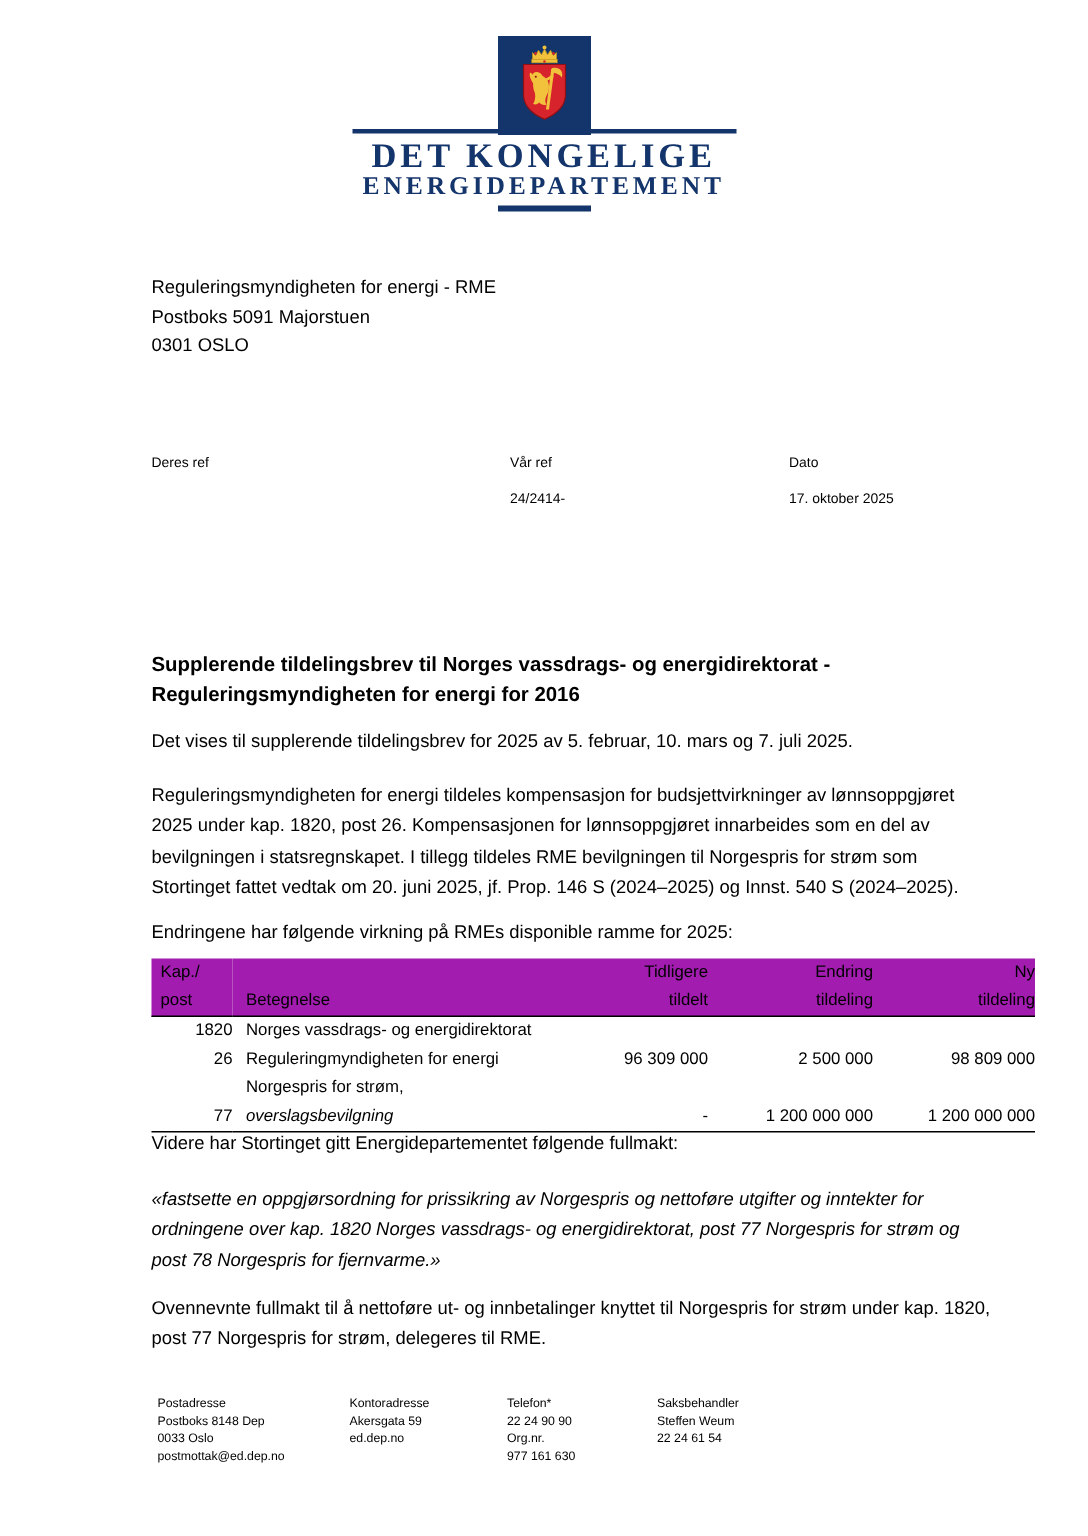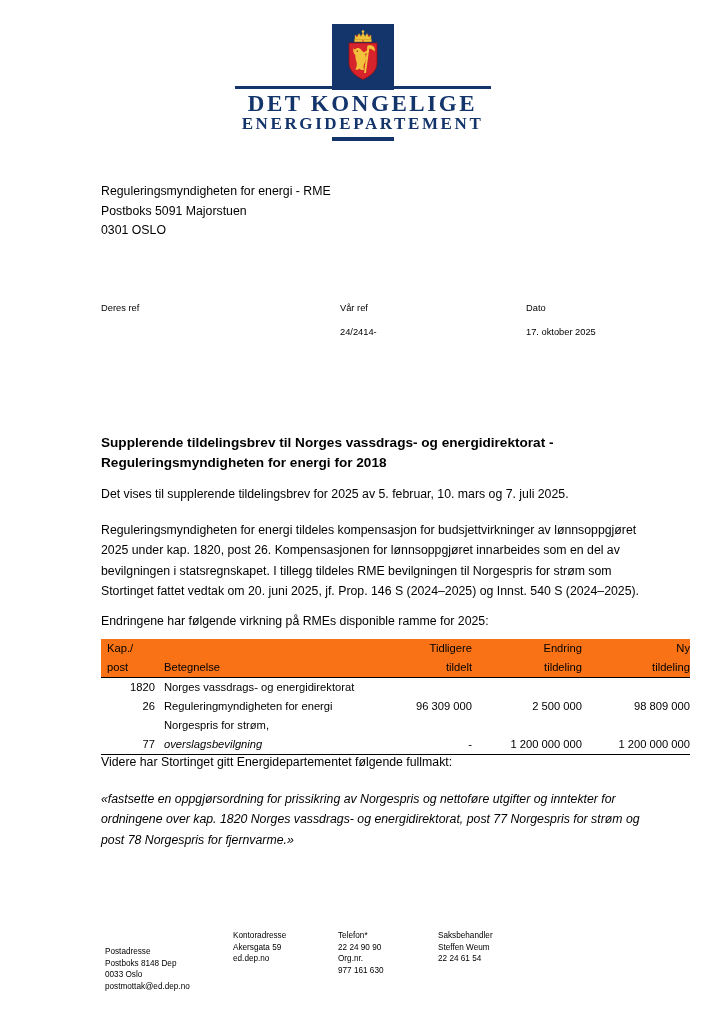--- a/index.html
+++ b/index.html
@@ -166,21 +166,21 @@
   }
   table.alloc th,
   table.alloc td {
     padding: 0;
     font-weight: normal;
     vertical-align: bottom;
     line-height: 19px;
     height: 19px;
   }
   table.alloc thead tr.hrow th {
-    background: #f97316;
+    background: #a21caf;
   }
   table.alloc thead tr.hrow2 th {
     border-bottom: 1.4px solid #000;
   }
   table.alloc tbody tr:last-child td {
     border-bottom: 1.4px solid #000;
   }
   .col-kap   { width: 48px;  text-align: right; padding-right: 0 !important; }
   .col-beg   { width: 204px; text-align: left;  padding-left: 9px !important; }
   .col-tid   { width: 104px; text-align: right; padding-right: 6px !important; }
@@ -194,21 +194,21 @@
   .footer {
     position: absolute;
     left: 105px;
     top: 930px;
     width: 570px;
     font-size: 8.2px;
     line-height: 11.6px;
     display: flex;
   }
   .footer .fcol { }
-  .fcol.f1 { width: 128px; margin-top: 16px; }
+  .fcol.f1 { width: 128px; }
   .fcol.f2 { width: 105px; }
   .fcol.f3 { width: 100px; }
   .fcol.f4 { width: 130px; }
   .fcol.f5 { width: 107px; }
   .fcol div { white-space: nowrap; }
   .fcol.f4 div { white-space: normal; }
 </style>
 </head>
 <body>
 
@@ -277,21 +277,21 @@
         <div class="ref-label">Vår ref</div>
         <div class="ref-value">24/2414-</div>
       </div>
       <div class="c3">
         <div class="ref-label">Dato</div>
         <div class="ref-value">17. oktober 2025</div>
       </div>
     </div>
   </div>
 
-  <div class="col heading">Supplerende tildelingsbrev til Norges vassdrags- og energidirektorat - Reguleringsmyndigheten for energi for 2018</div>
+  <div class="col heading">Supplerende tildelingsbrev til Norges vassdrags- og energidirektorat - Reguleringsmyndigheten for energi for 2016</div>
 
   <div class="col para p1">Det vises til supplerende tildelingsbrev for 2025 av 5. februar, 10. mars og 7. juli 2025.</div>
   <div class="col para p2">Reguleringsmyndigheten for energi tildeles kompensasjon for budsjettvirkninger av lønnsoppgjøret 2025 under kap. 1820, post 26. Kompensasjonen for lønnsoppgjøret innarbeides som en del av bevilgningen i statsregnskapet. I tillegg tildeles RME bevilgningen til Norgespris for strøm som Stortinget fattet vedtak om 20. juni 2025, jf. Prop. 146 S (2024–2025) og Innst. 540 S (2024–2025).</div>
   <div class="col para p3">Endringene har følgende virkning på RMEs disponible ramme for 2025:</div>
 
   <div class="col tablewrap">
     <table class="alloc">
       <thead>
         <tr class="hrow">
           <th class="col-kap hcell-pad-l">Kap./</th>
@@ -329,20 +329,21 @@
           <td class="col-tid dash">-</td>
           <td class="col-endr">1 200 000 000</td>
           <td class="col-ny">1 200 000 000</td>
         </tr>
       </tbody>
     </table>
   </div>
 
   <div class="col para p4">Videre har Stortinget gitt Energidepartementet følgende fullmakt:</div>
   <div class="col para p5">«fastsette en oppgjørsordning for prissikring av Norgespris og nettoføre utgifter og inntekter for ordningene over kap. 1820 Norges vassdrags- og energidirektorat, post 77 Norgespris for strøm og post 78 Norgespris for fjernvarme.»</div>
+  <div class="col para p6">Ovennevnte fullmakt til å nettoføre ut- og innbetalinger knyttet til Norgespris for strøm under kap. 1820, post 77 Norgespris for strøm, delegeres til RME.</div>
 
   <div class="footer">
     <div class="fcol f1">
       <div>Postadresse</div>
       <div>Postboks 8148 Dep</div>
       <div>0033 Oslo</div>
       <div>postmottak@ed.dep.no</div>
     </div>
     <div class="fcol f2">
       <div>Kontoradresse</div>

